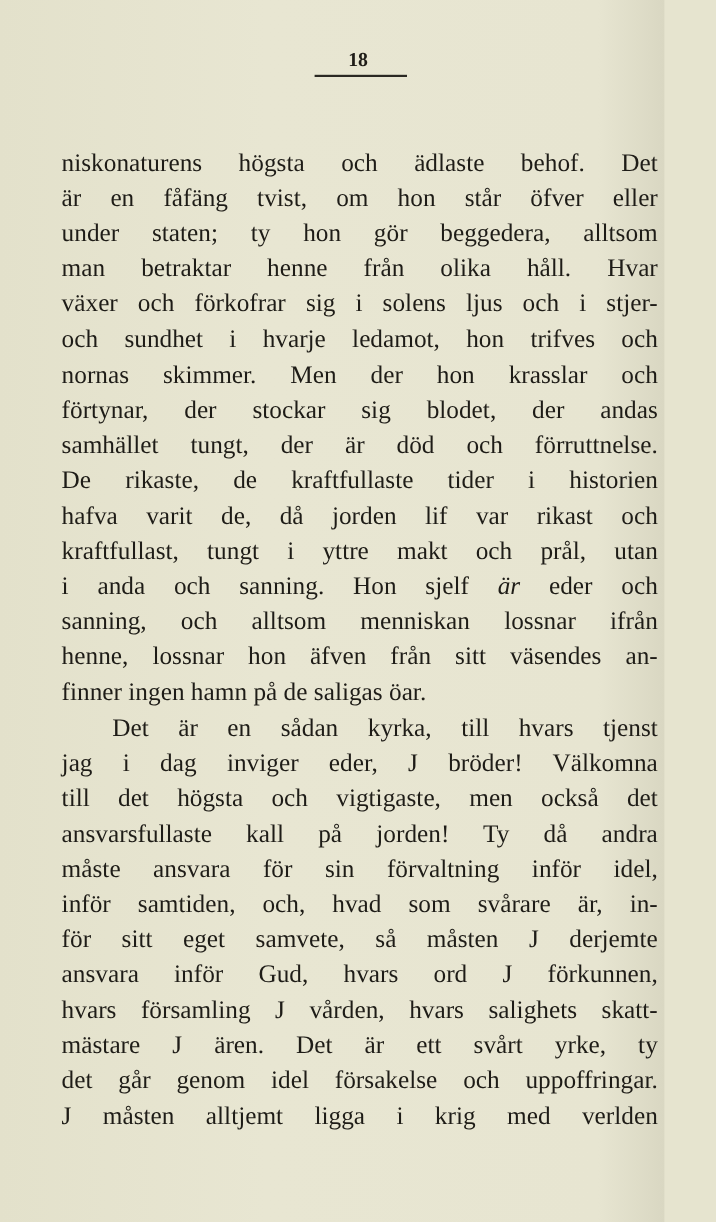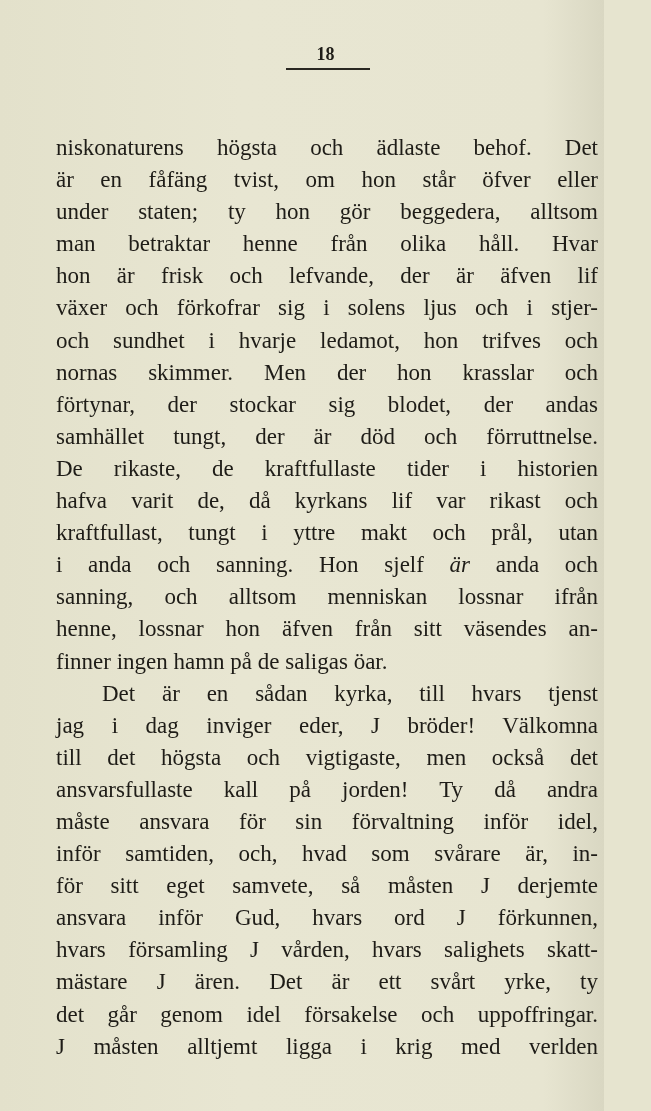--- a/index.html
+++ b/index.html
@@ -73,30 +73,29 @@
 
 <div class="page">
   <div class="page-number">18</div>
   <div class="rule"></div>
 
   <div class="text-block">
     <span class="line">niskonaturens högsta och ädlaste behof. Det</span>
     <span class="line">är en fåfäng tvist, om hon står öfver eller</span>
     <span class="line">under staten; ty hon gör beggedera, alltsom</span>
     <span class="line">man betraktar henne från olika håll. Hvar</span>
-    <span class="line">hon är frisk och lefvande, der är äfven lif</span>
     <span class="line">växer och förkofrar sig i solens ljus och i stjer-</span>
     <span class="line">och sundhet i hvarje ledamot, hon trifves och</span>
     <span class="line">nornas skimmer. Men der hon krasslar och</span>
     <span class="line">förtynar, der stockar sig blodet, der andas</span>
     <span class="line">samhället tungt, der är död och förruttnelse.</span>
     <span class="line">De rikaste, de kraftfullaste tider i historien</span>
-    <span class="line">hafva varit de, då kyrkans lif var rikast och</span>
+    <span class="line">hafva varit de, då jorden lif var rikast och</span>
     <span class="line">kraftfullast, tungt i yttre makt och prål, utan</span>
-    <span class="line"><span>i anda och sanning. Hon sjelf </span><span class="em">är</span><span> anda och</span></span>
+    <span class="line"><span>i anda och sanning. Hon sjelf </span><span class="em">är</span><span> eder och</span></span>
     <span class="line">sanning, och alltsom menniskan lossnar ifrån</span>
     <span class="line">henne, lossnar hon äfven från sitt väsendes an-</span>
     <span class="line last">finner ingen hamn på de saligas öar.</span>
     <span class="line indent">Det är en sådan kyrka, till hvars tjenst</span>
     <span class="line">jag i dag inviger eder, J bröder! Välkomna</span>
     <span class="line">till det högsta och vigtigaste, men också det</span>
     <span class="line">ansvarsfullaste kall på jorden! Ty då andra</span>
     <span class="line">måste ansvara för sin förvaltning inför idel,</span>
     <span class="line">inför samtiden, och, hvad som svårare är, in-</span>
     <span class="line">för sitt eget samvete, så måsten J derjemte</span>

